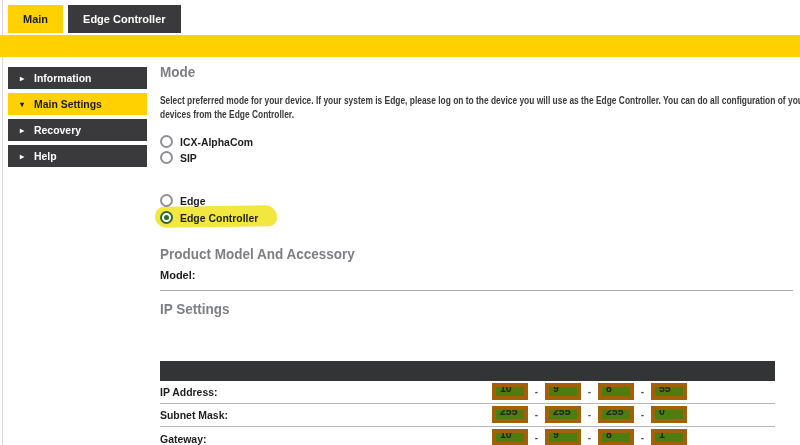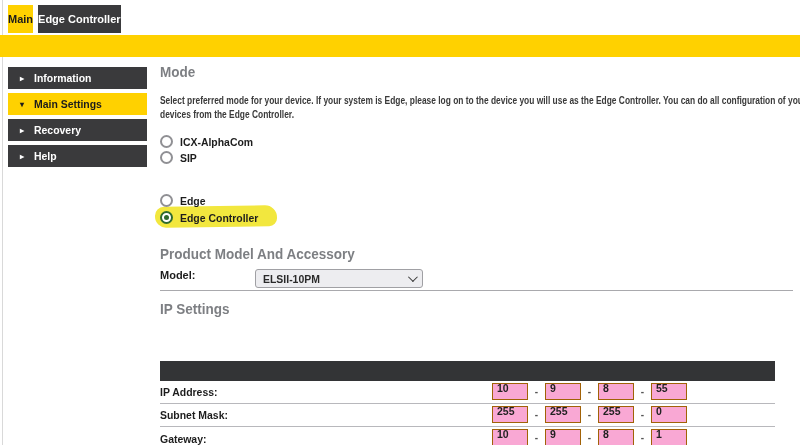--- a/index.html
+++ b/index.html
@@ -3,21 +3,21 @@
 <meta charset="utf-8">
 <style>
   * { margin:0; padding:0; box-sizing:border-box; }
   html,body { background:#fff; }
   body { font-family:"Liberation Sans", sans-serif; width:800px; height:445px; overflow:hidden; }
   .page { position:relative; width:800px; height:445px; background:#fff; overflow:hidden; }
   .left-edge { position:absolute; left:2px; top:0; width:1px; height:445px; background:#d9d9d9; }
 
   
   .tabs-row { position:absolute; left:8px; top:5px; display:flex; gap:5px; }
-  .tab { height:28px; display:flex; align-items:center; padding:0 0; font-size:11px; font-weight:bold; cursor:pointer; }
+  .tab { height:28px; display:flex; align-items:center; padding:0 15px; font-size:11px; font-weight:bold; cursor:pointer; }
   .tab.active { background:#FFD100; color:#1c1c1c; }
   .tab.inactive { background:#3A3A3C; color:#ffffff; }
   .yellow-bar { position:absolute; left:0; top:35px; width:800px; height:22px; background:#FFD100; }
 
   
   .sidebar { position:absolute; left:8px; top:67px; width:139px; }
   .side-item { width:139px; height:22px; margin-bottom:4px; display:flex; align-items:center; padding-left:12px; font-size:11px; font-weight:bold; cursor:pointer; }
   .side-item.normal { background:#3A3A3C; color:#ffffff; }
   .side-item.active { background:#FFD100; color:#1c1c1c; }
   .tri { font-size:8px; width:14px; display:inline-block; }
@@ -48,21 +48,21 @@
   .dhcp-row { position:absolute; left:160px; top:333px; height:18px; display:flex; align-items:center; }
   .dhcp-row .lbl { font-size:11px; font-weight:bold; color:#1d1d1d; position:relative; z-index:1; white-space:nowrap; transform:scaleX(.95); transform-origin:left center; }
 
   
   .ip-table { position:absolute; left:160px; top:361px; width:615px; }
   .ip-head { width:615px; height:20px; background:#333436; }
   .ip-row { position:relative; width:615px; height:23px; border-bottom:1px solid #b8b8bc; display:flex; align-items:center; }
   .ip-row:last-child { border-bottom:none; }
   .ip-label { font-size:11px; font-weight:bold; color:#1d1d1d; transform:scaleX(.95); transform-origin:left center; white-space:nowrap; }
   .octets { position:absolute; left:332px; top:2px; display:flex; align-items:center; }
-  .octets input { width:36px; height:17px; border:1px solid #a16207; font-family:"Liberation Sans", sans-serif; font-size:10.5px; font-weight:bold; color:#222; padding:0 0 7px 4px; background:#f9a8d4; }
+  .octets input { width:36px; height:17px; border:4px solid #a16207; font-family:"Liberation Sans", sans-serif; font-size:10.5px; font-weight:bold; color:#222; padding:0 0 7px 4px; background:#4d7c0f; }
   .octets .dash { width:17px; text-align:center; font-size:10px; font-weight:bold; color:#555; }
 </style>
 </head>
 <body>
 
 <div class="page">
   <div class="left-edge"></div>
 
   <div class="tabs-row">
     <div class="tab active">
@@ -113,24 +113,20 @@
   </div>
   <div class="opt-row" style="top:209px;">
     <span class="marker" style="left:-5px; top:-3px; width:122px; height:21px;"></span>
     <span class="radio sel"></span>
     <span class="opt-label">Edge Controller</span>
   </div>
 
   <div class="heading" style="top:245px;">Product Model And Accessory</div>
   <div class="model-row">
     <span class="model-label">Model:</span>
-    <div class="select">
-      <span class="val">ELSII-10PM</span>
-      <span class="chev"></span>
-    </div>
   </div>
   <div class="divider"></div>
 
   <div class="heading" style="top:300px;">IP Settings</div>
 
 
   <div class="ip-table">
     <div class="ip-head"></div>
 
     <div class="ip-row">

